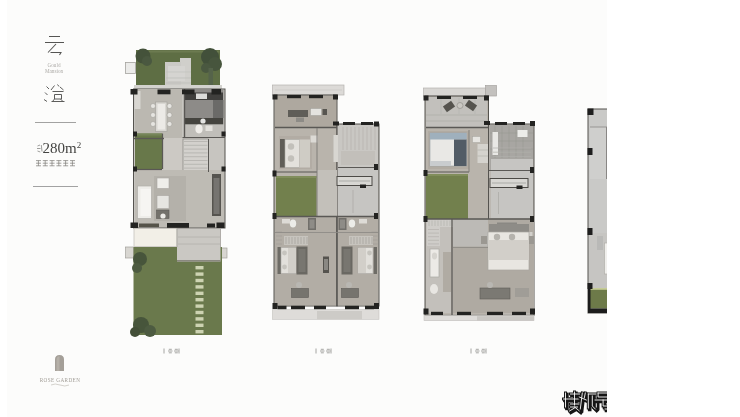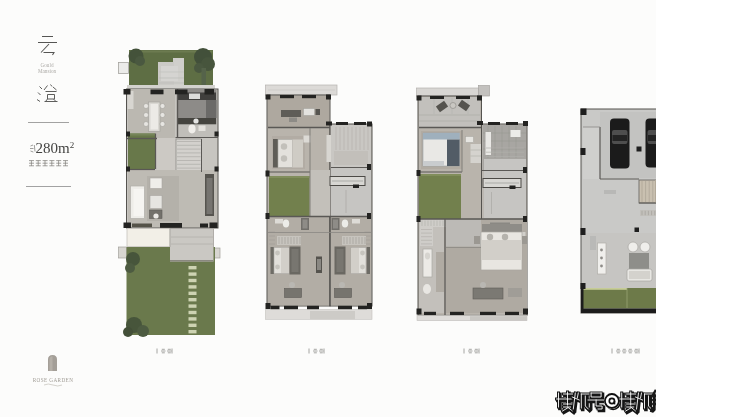--- a/index.html
+++ b/index.html
@@ -1,15 +1,15 @@
 <!DOCTYPE html>
 <html><head><meta charset="utf-8">
 <style>
 html,body{margin:0;padding:0;background:#ffffff;}
-#page{position:relative;width:656px;height:417px;background:#fcfcfb;font-family:"Liberation Sans",sans-serif;overflow:hidden;}
+#page{position:relative;width:600px;height:417px;background:#fcfcfb;font-family:"Liberation Sans",sans-serif;overflow:hidden;margin-left:7px;}
 </style></head><body>
 <div id="page">
 <svg width="740" height="417" viewBox="0 0 740 417" style="filter:blur(0.3px)">
 <g id="sidebar">
 
   <g stroke="#555553" stroke-width="1.05" fill="none">
     <path d="M42,36.5 h11"></path>
     <path d="M38,42.5 h19"></path>
     <path d="M49,44 l-8,8.5"></path>
     <path d="M43.5,52.5 h10.5 l-1.5,2.5"></path>

